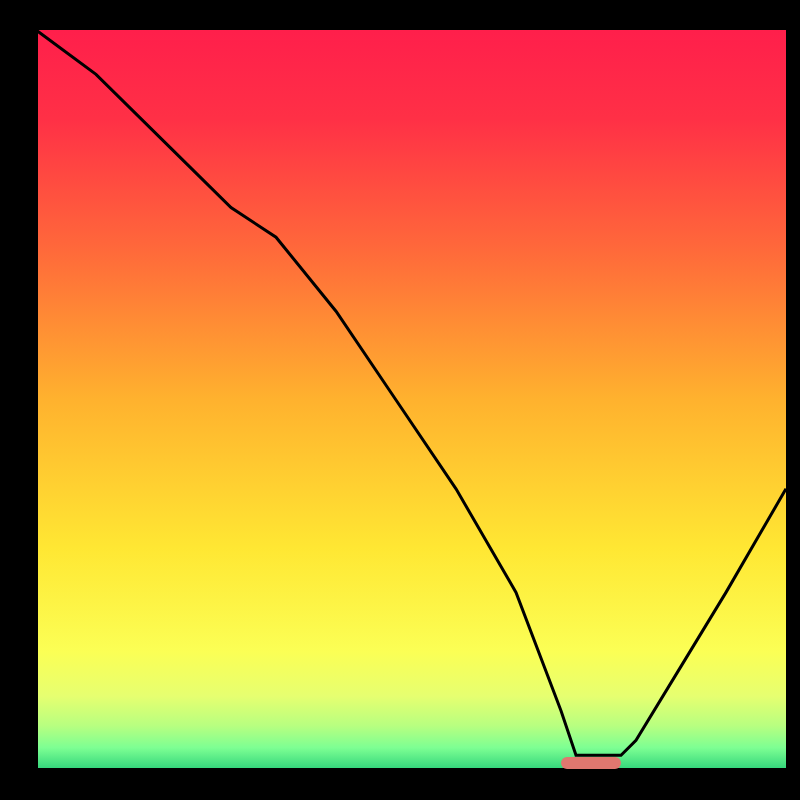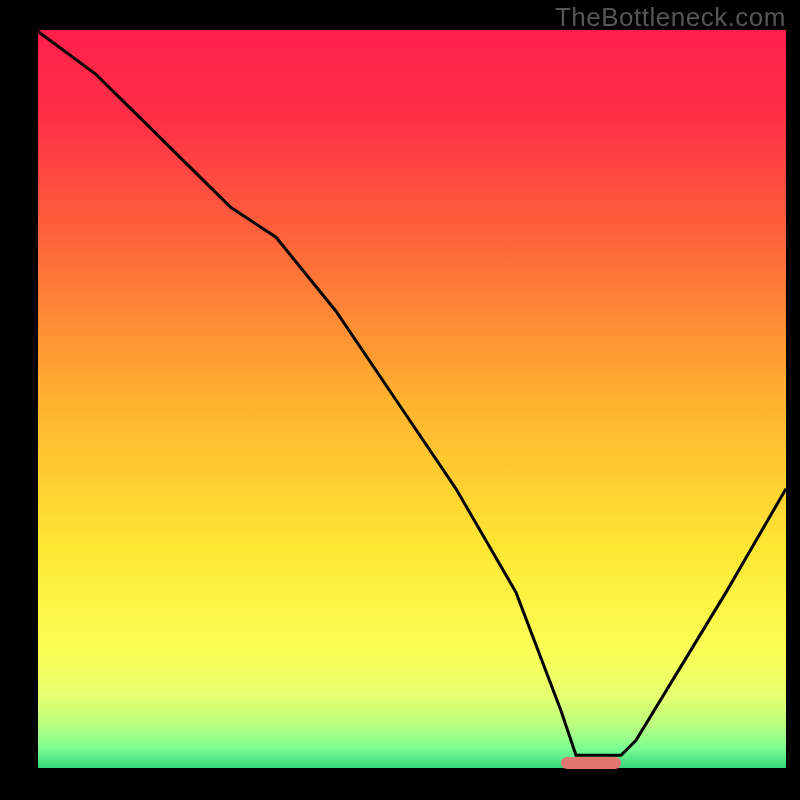--- a/index.html
+++ b/index.html
@@ -53,14 +53,13 @@
     </defs>
 
     <rect id="plot-rect" fill="url(#bg-grad)" x="36" y="30" width="750" height="740"></rect>
 
     <path id="axes" stroke="#000" stroke-width="4" fill="none" d="M 36 30 L 36 770 L 786 770"></path>
 
     <path id="curve" stroke="#000000" stroke-width="3" fill="none" d="M 36.0 30.0 L 96.0 74.4 L 171.0 148.4 L 231.0 207.6 L 276.0 237.2 L 336.0 311.2 L 396.0 400.0 L 456.0 488.8 L 516.0 592.4 L 561.0 710.8 L 576.0 755.2 L 621.0 755.2 L 636.0 740.4 L 681.0 666.4 L 726.0 592.4 L 786.0 488.8"></path>
 
     <rect id="marker" rx="6" ry="6" x="561" width="60" y="757" height="12" fill="#e0776f"></rect>
   </svg>
-  <div class="watermark">TheBottleneck.com</div>
 </div>
 
 </body></html>

